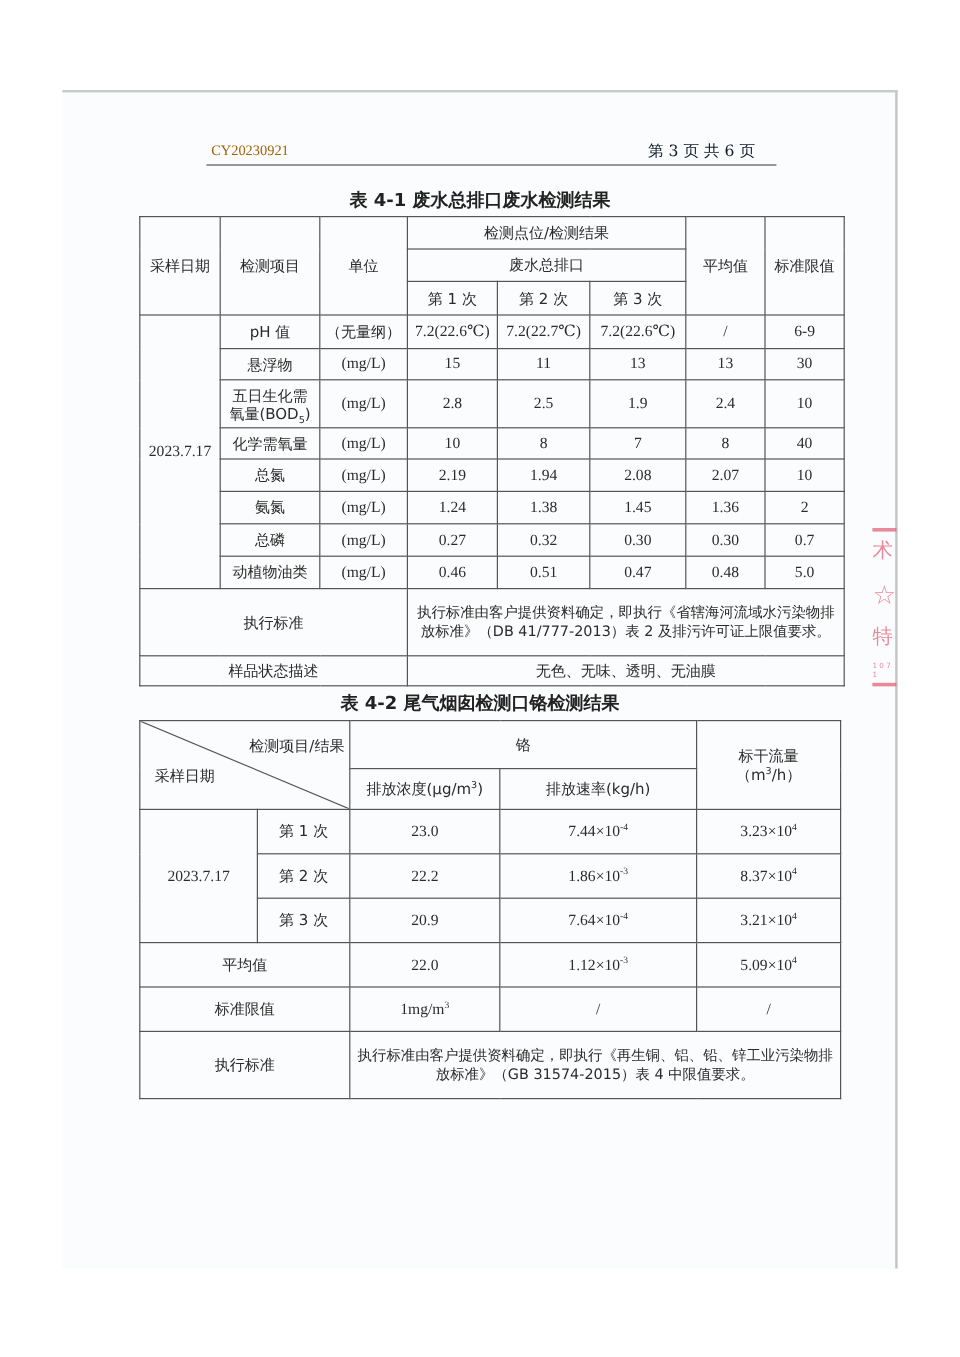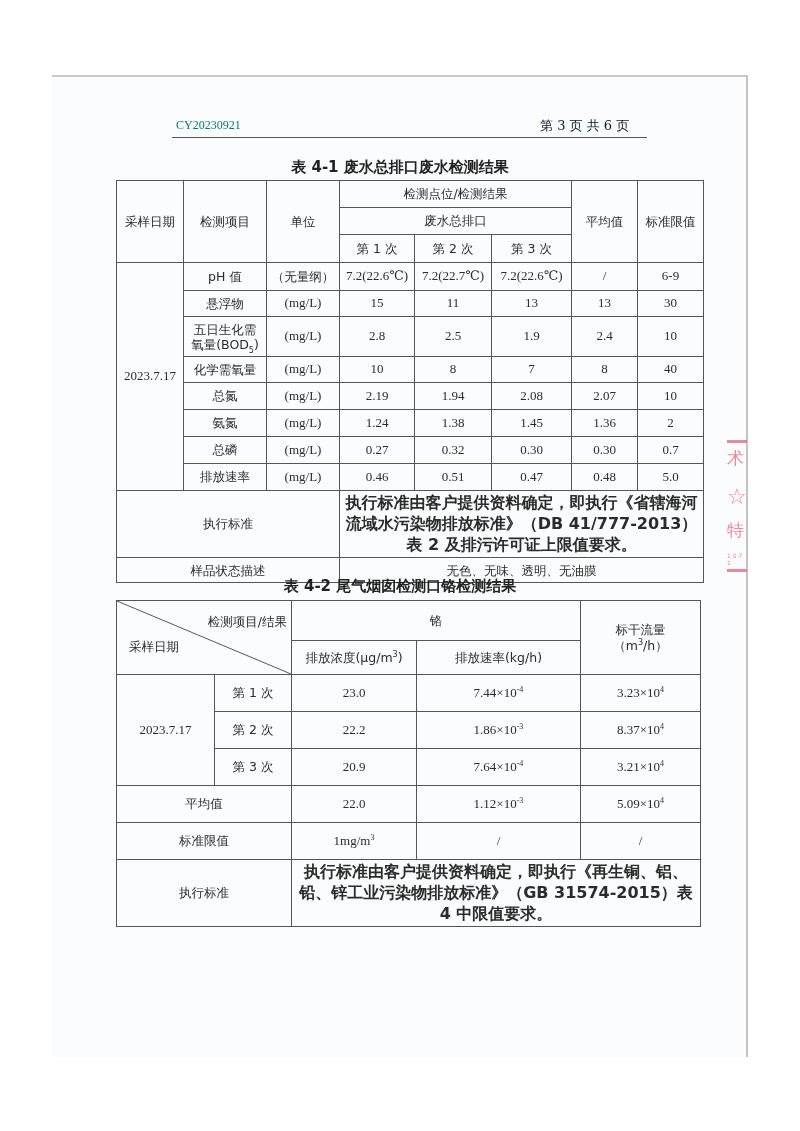--- a/index.html
+++ b/index.html
@@ -1,28 +1,28 @@
 <!DOCTYPE html>
 <html><head>
 <meta charset="utf-8">
 <style>
   html, body { margin:0; padding:0; }
   body { width:800px; height:1131px; background:#ffffff; position:relative; overflow:hidden;
          font-family:"DejaVu Serif","Liberation Serif",serif; color:#2a2a2a; }
   .paper { position:absolute; left:52px; top:75px; width:694px; height:980px; background:#fbfcfd;
            border-top:2px solid #c9c9c9; border-right:2px solid #c4c4c4; }
-  .hdr-left { position:absolute; left:176px; top:118px; font-size:12px; color:#0f766e; font-family:"Liberation Serif",serif; }
+  .hdr-left { position:absolute; left:176px; top:118px; font-size:12px; color:#a16207; font-family:"Liberation Serif",serif; }
   .hdr-right { position:absolute; left:540px; top:117px; font-size:13px; color:#0f172a; }
   .hdr-rule { position:absolute; left:172px; top:137px; width:475px; height:1px; background:#555; }
   .cap { position:absolute; left:0; width:800px; text-align:center; font-size:15px; font-weight:bold; color:#222;
          font-family:"DejaVu Sans","Liberation Sans",sans-serif; }
   table { position:absolute; border-collapse:collapse; table-layout:fixed; font-family:"Liberation Serif","DejaVu Serif",serif; }
   td { border:1px solid #555; text-align:center; vertical-align:middle; font-size:13px; padding:0 2px; color:#2b2b2b; line-height:1.25; }
   .cn { font-family:"DejaVu Sans",sans-serif; font-size:12.5px; }
-  .note { text-align:center; font-size:16px; padding:2px 3px; line-height:1.3;font-weight:bold; }
+  .note { text-align:center; font-size:12px; padding:12px 3px; line-height:1.3; }
   sup { font-size:8px; vertical-align:super; line-height:0; }
   sub { font-size:8px; line-height:0; }
   .diag { position:relative; }
   .diag svg { position:absolute; left:0; top:0; width:100%; height:100%; }
   .stamp { position:absolute; left:727px; top:440px; width:20px; height:135px; color:#e46479; font-size:17px;
            font-family:"DejaVu Sans",sans-serif; opacity:0.75; }
   .stamp .bar { width:20px; height:3px; background:#e46479; }
 </style>
 </head>
 <body>
@@ -124,21 +124,21 @@
   <tr style="height:27px">
     <td class="cn">总磷</td>
     <td>(mg/L)</td>
     <td>0.27</td>
     <td>0.32</td>
     <td>0.30</td>
     <td>0.30</td>
     <td>0.7</td>
   </tr>
   <tr style="height:27px">
-    <td class="cn">排放速率</td>
+    <td class="cn">动植物油类</td>
     <td>(mg/L)</td>
     <td>0.46</td>
     <td>0.51</td>
     <td>0.47</td>
     <td>0.48</td>
     <td>5.0</td>
   </tr>
   <tr style="height:52px">
     <td colspan="3" class="cn">执行标准</td>
     <td colspan="5" class="cn note">执行标准由客户提供资料确定，即执行《省辖海河流域水污染物排放标准》（DB 41/777-2013）表 2 及排污许可证上限值要求。</td>

